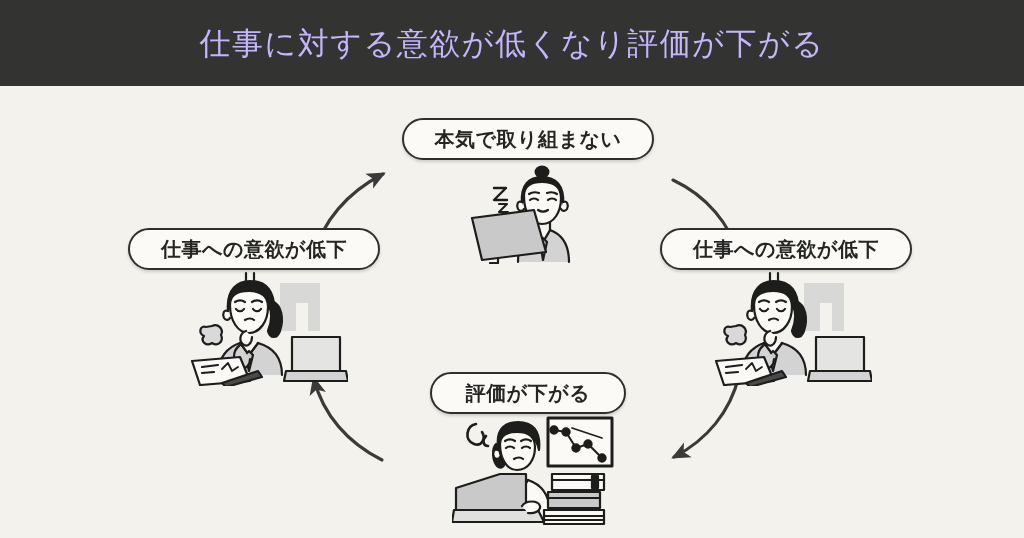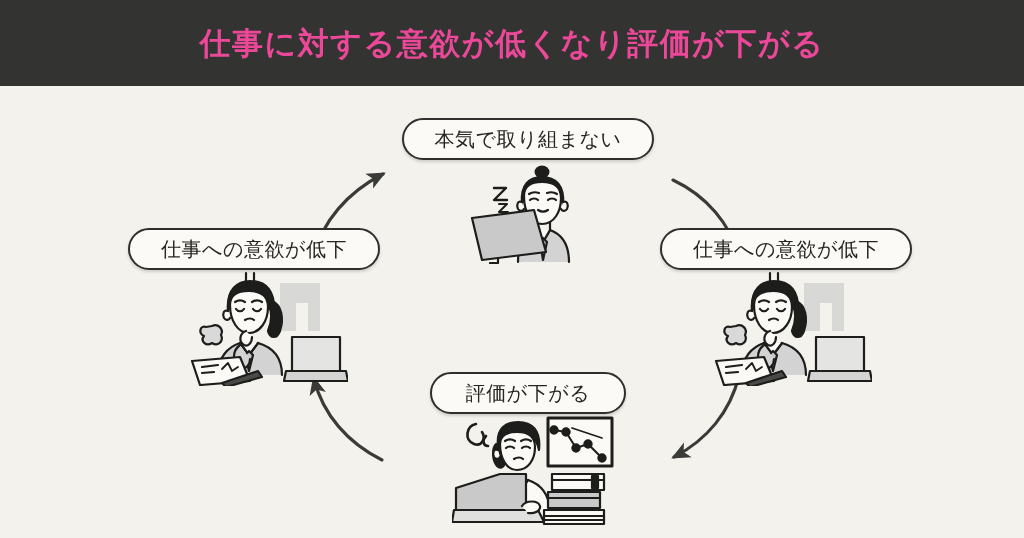--- a/index.html
+++ b/index.html
@@ -28,23 +28,23 @@
     top: 0;
     width: 1024px;
     height: 86px;
     background: #333331;
     display: flex;
     align-items: center;
     justify-content: center;
     box-sizing: border-box;
   }
   .header-title {
-    color: #ec4899;
+    color: #c4b5fd;
     font-size: 31px;
-    font-weight: bold;
+    font-weight: normal;
     letter-spacing: 1.5px;
     line-height: 1;
     white-space: nowrap;
   }
 
   
   .diagram {
     position: absolute;
     left: 0;
     top: 86px;
@@ -68,21 +68,21 @@
     border: 2.5px solid #2f2f2d;
     border-radius: 21px;
     background: #fbfaf7;
     display: flex;
     align-items: center;
     justify-content: center;
     box-shadow: 0 2px 3px rgba(120,115,105,0.28);
   }
   .pill-label {
     font-size: 20px;
-    font-weight: normal;
+    font-weight: bold;
     color: #252523;
     letter-spacing: 0.5px;
     white-space: nowrap;
     line-height: 1;
   }
   .pill-top    { left: 402px; top: 32px;  width: 252px; }
   .pill-left   { left: 128px; top: 142px; width: 252px; }
   .pill-right  { left: 660px; top: 142px; width: 252px; }
   .pill-bottom { left: 430px; top: 286px; width: 196px; }
 

